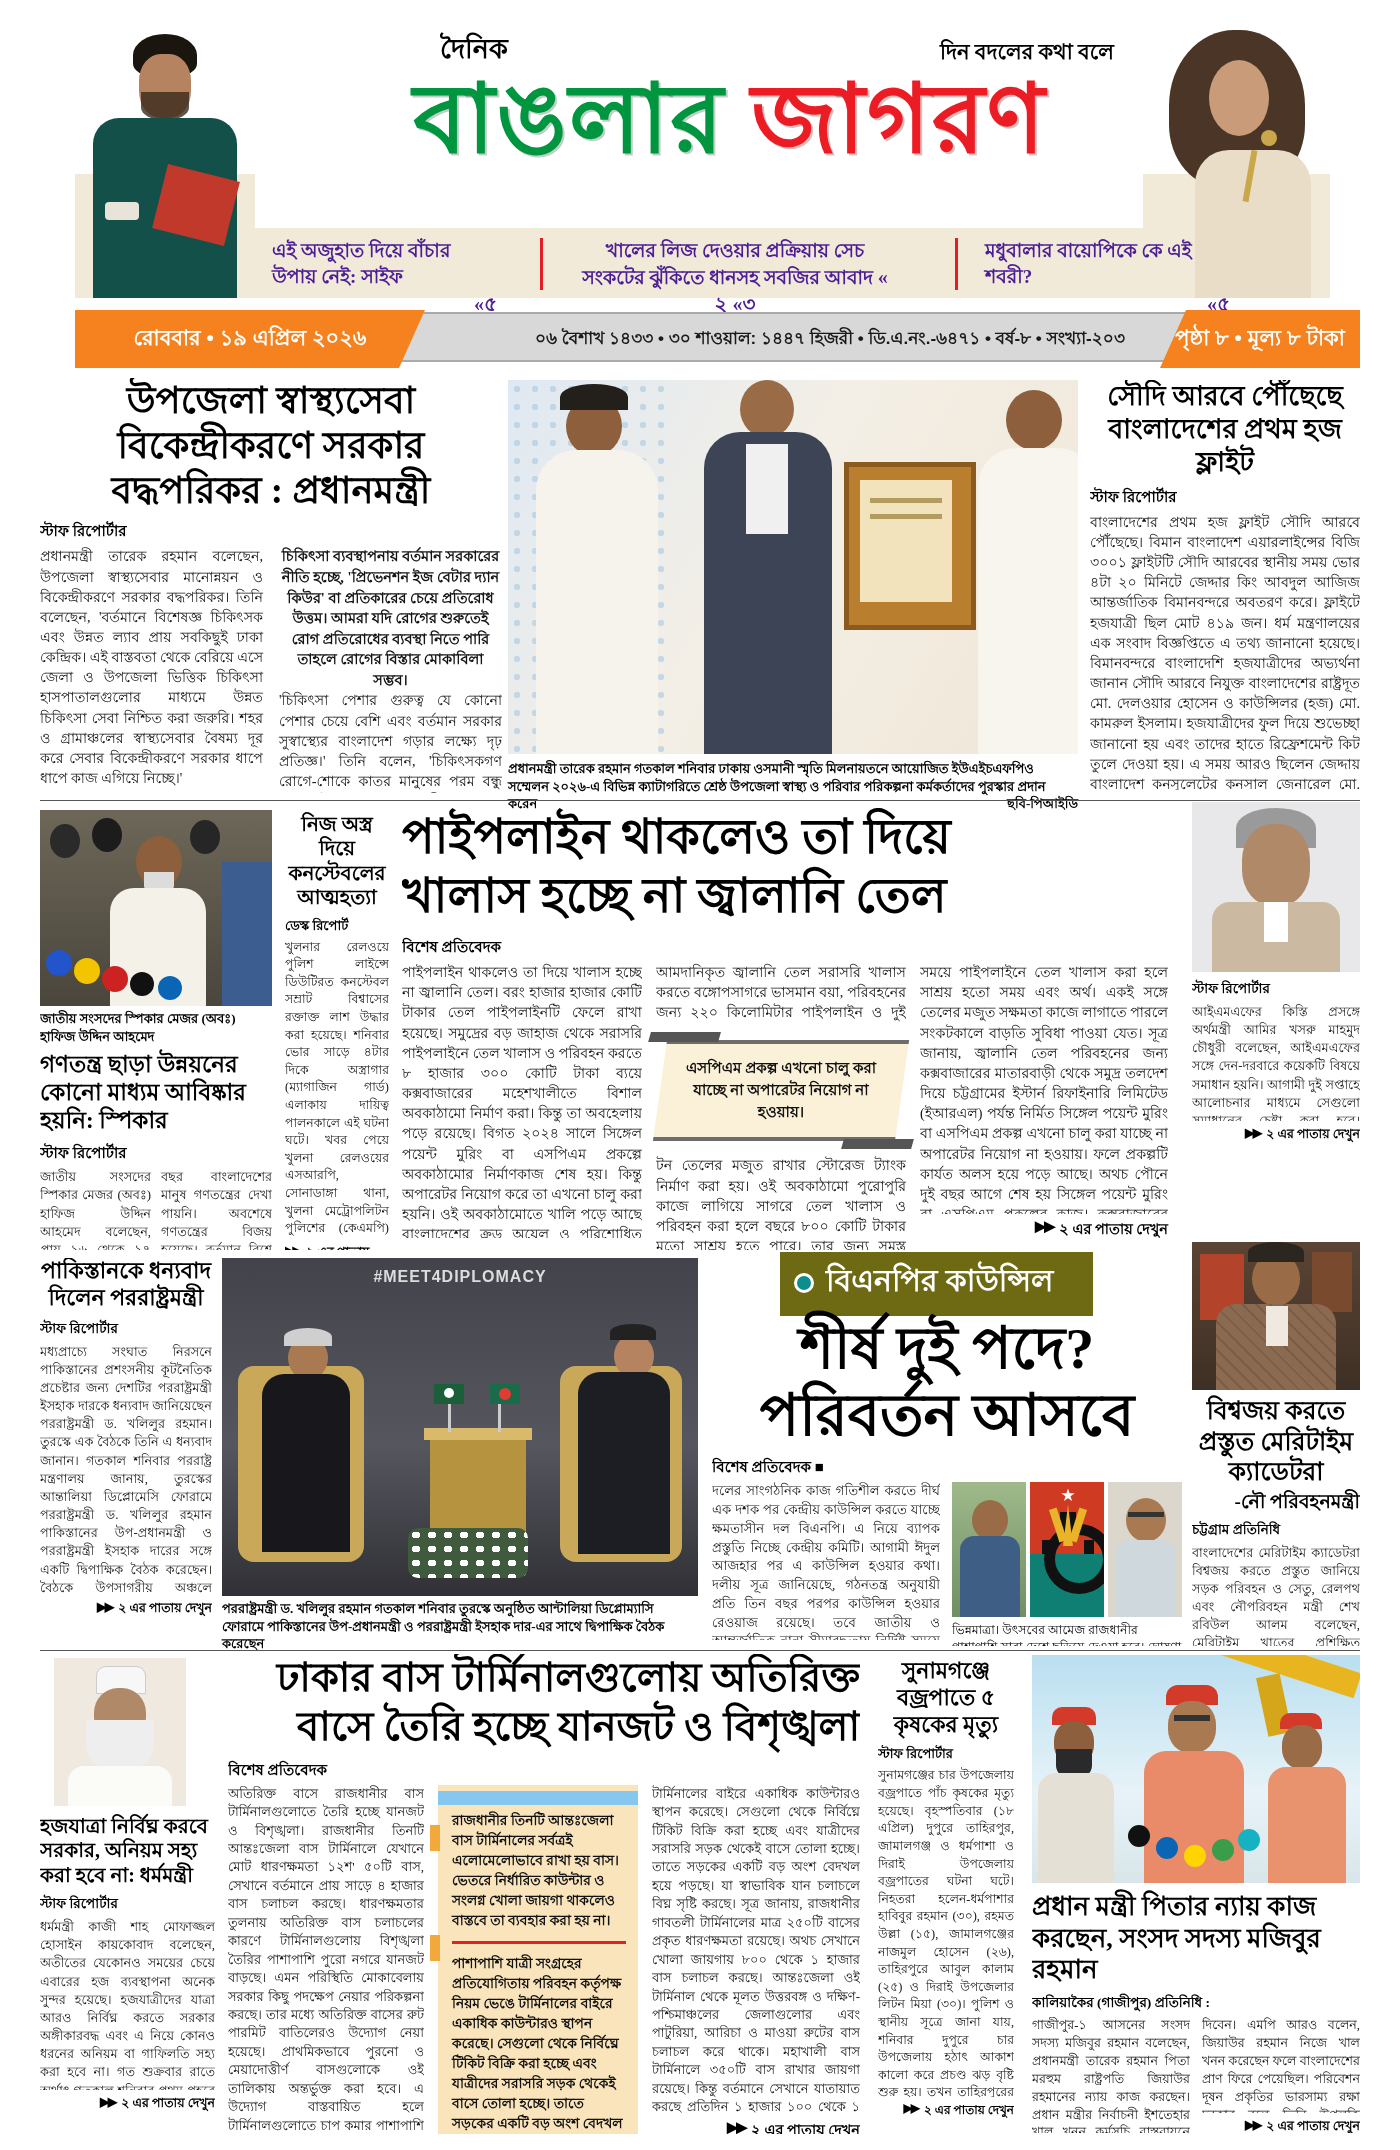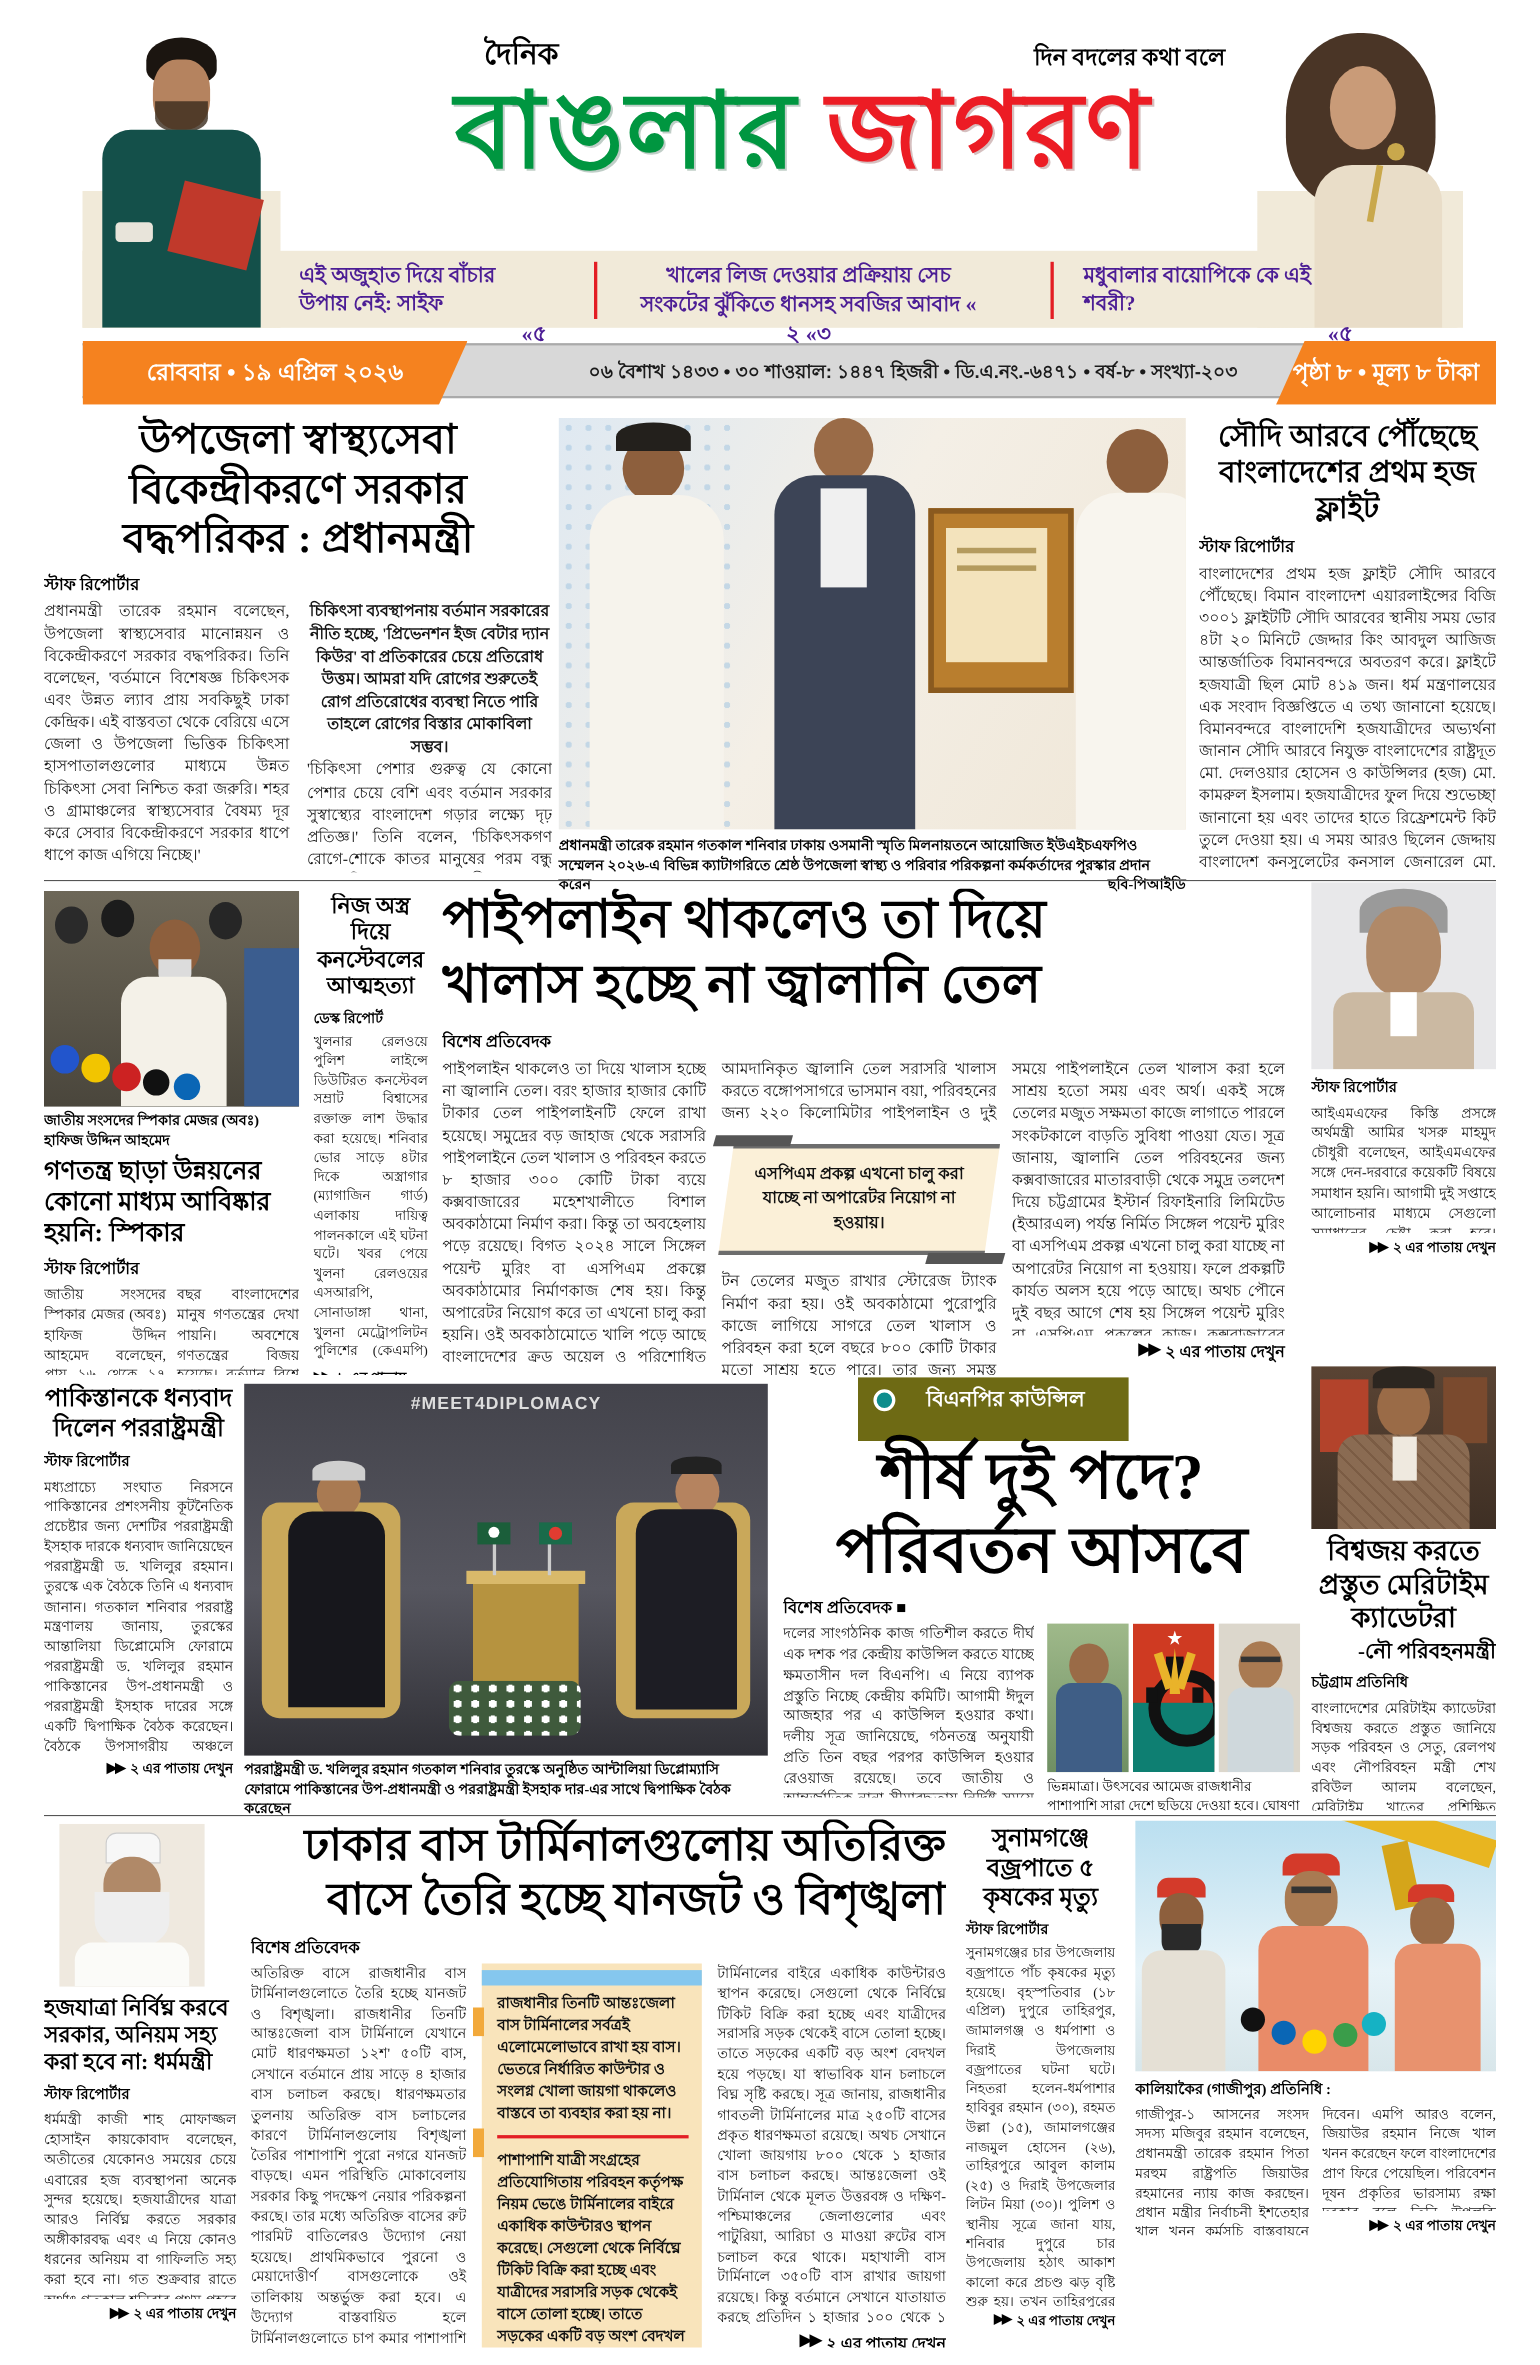--- a/index.html
+++ b/index.html
@@ -50,22 +50,22 @@
   .pquote span{display:block;transform:skewX(8deg);font-weight:bold;font-size:15px;text-align:center;line-height:1.45;}
   .pquote:before{content:"";position:absolute;left:-18px;top:-12px;width:70px;height:10px;background:#555;transform:skewX(-8deg);}
   .pquote:after{content:"";position:absolute;right:-18px;bottom:-12px;width:70px;height:10px;background:#555;transform:skewX(-8deg);}
   
   .busbox{position:relative;background:#f9e4bb;padding:26px 12px 12px 14px;margin-bottom:8px;}
   .busbox .bluebar{position:absolute;top:6px;left:0;right:0;height:14px;background:#85c7ee;}
   .busbox p{margin:0;font-weight:bold;font-size:13.8px;line-height:1.45;text-align:left;}
   .busbox .redrule{height:3px;background:#e31e24;margin:10px 0;}
   .busbox .mark{position:absolute;left:-8px;width:10px;height:26px;background:#f2a93b;}
   
-  .badge{display:inline-flex;align-items:center;gap:28px;background:#6e6a14;color:#fff;
-         padding:5px 40px 21px 14px;font-weight:bold;font-size:19px;font-family:"Liberation Sans",sans-serif;}
+  .badge{display:inline-flex;align-items:center;gap:12px;background:#6e6a14;color:#fff;
+         padding:5px 40px 8px 14px;font-weight:bold;font-size:30px;font-family:"Liberation Sans",sans-serif;}
   .badge .dot{width:20px;height:20px;border-radius:50%;background:#0e8d8d;border:3px solid #fff;}
   .bnp-strip{display:flex;gap:4px;}
   .bnp-strip .cell{position:relative;width:76px;height:135px;overflow:hidden;}
 </style>
 </head>
 <body>
 
 <div class="sheet" data-name="newspaper-front-page">
 
   <div class="teaser-band" data-name="teaser-band"></div>
@@ -388,20 +388,21 @@
       <div style="left:112px;top:96px;width:100px;height:132px;background:#e98b68;border-radius:22px 22px 0 0;"></div>
       <div style="left:248px;top:58px;width:42px;height:16px;background:#d43a2a;border-radius:10px 10px 0 0;"></div>
       <div style="left:250px;top:70px;width:40px;height:44px;background:#9a6b47;border-radius:45%;"></div>
       <div style="left:236px;top:112px;width:78px;height:116px;background:#e8926e;border-radius:18px 18px 0 0;"></div>
       <div style="left:96px;top:170px;width:22px;height:22px;background:#111;border-radius:50%;"></div>
       <div style="left:124px;top:182px;width:22px;height:22px;background:#0a66b5;border-radius:50%;"></div>
       <div style="left:152px;top:190px;width:22px;height:22px;background:#ffd400;border-radius:50%;"></div>
       <div style="left:180px;top:184px;width:22px;height:22px;background:#3a9d4a;border-radius:50%;"></div>
       <div style="left:206px;top:174px;width:22px;height:22px;background:#15b2c4;border-radius:50%;"></div>
     </div>
+    <h2 class="hl" style="font-size:26px;margin-top:8px;" data-name="mp-headline">প্রধান মন্ত্রী পিতার ন্যায় কাজ করছেন, সংসদ সদস্য মজিবুর রহমান</h2>
     <div class="byline" style="font-size:13.5px;" data-name="mp-byline">কালিয়াকৈর (গাজীপুর) প্রতিনিধি :</div>
     <div style="display:flex;gap:12px;">
       <div class="body" style="width:158px;font-size:12.6px;height:118px;" data-name="mp-body-col1">গাজীপুর-১ আসনের সংসদ সদস্য মজিবুর রহমান বলেছেন, প্রধানমন্ত্রী তারেক রহমান পিতা মরহুম রাষ্ট্রপতি জিয়াউর রহমানের ন্যায় কাজ করছেন। প্রধান মন্ত্রীর নির্বাচনী ইশতেহার খাল খনন কর্মসূচি বাস্তবায়নে কাজ করে যাচ্ছেন। এ ছাড়া প্রধান মন্ত্রীর প্রতিশ্রুতি বাস্তবায়নের লক্ষ্যে ফ্যামিলী কার্ড, কৃষি কার্ড, ১০ হাজার টাকা কৃষি ঋণ মওকুফ, ২৫ কোটি বৃক্ষ রোপনসহ সকল কাজ তিন বছরের মধ্যে সব করে</div>
       <div style="width:158px;">
         <div class="body" style="font-size:12.6px;height:96px;" data-name="mp-body-col2">দিবেন। এমপি আরও বলেন, জিয়াউর রহমান নিজে খাল খনন করেছেন ফলে বাংলাদেশের প্রাণ ফিরে পেয়েছিল। পরিবেশন দূষন প্রকৃতির ভারসাম্য রক্ষা দরকার বলে তিনি উপলব্ধি করেছিলেন। ফলে খাল খনন ও সেচ প্রকল্প চালু করেন। তিনি শনিবার সকালে উপজেলার মাঝুখান এলাকায় রতনপুর রেলব্রীজ থেকে সুরিচালা মকসবিল হয়ে তুরাগ নদী পর্যন্ত খাল পুনঃ খনন কাজের উদ্বোধন</div>
         <div class="jump" style="font-size:12.5px;" data-name="mp-jump-line">
           <span class="arr" data-name="jump-arrow-icon">▶▶</span>
           <span data-name="jump-label">২ এর পাতায় দেখুন</span>
         </div>
       </div>

